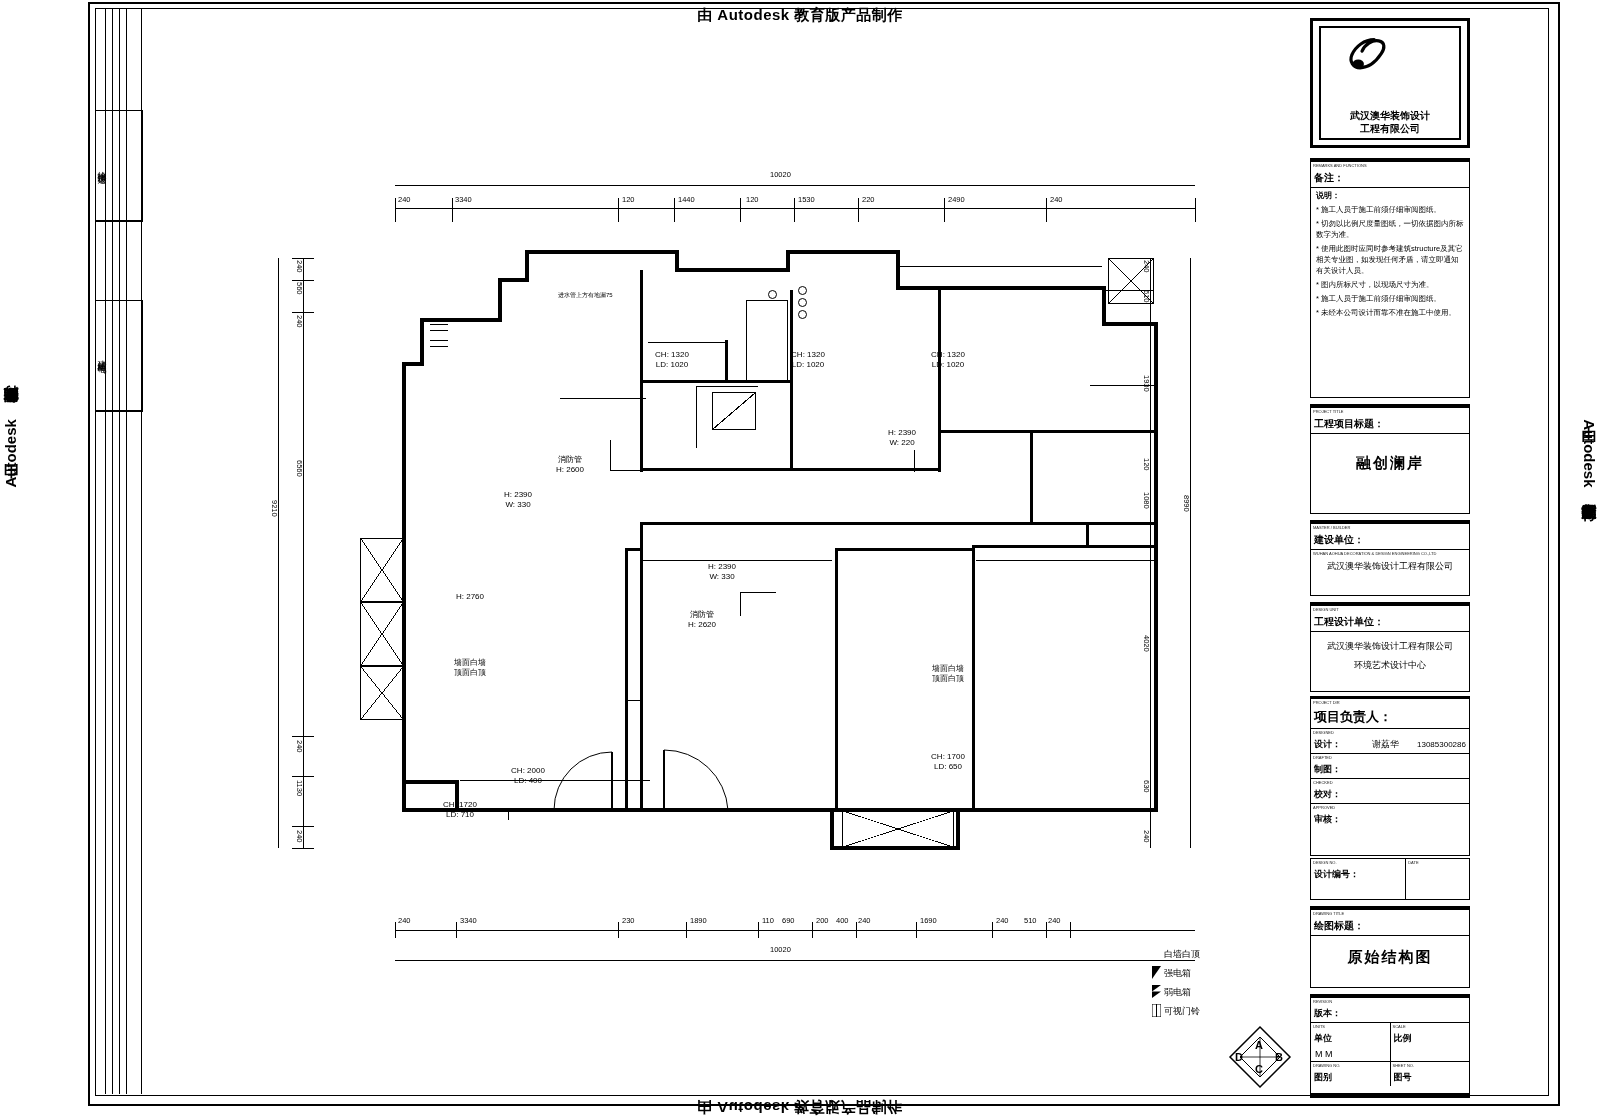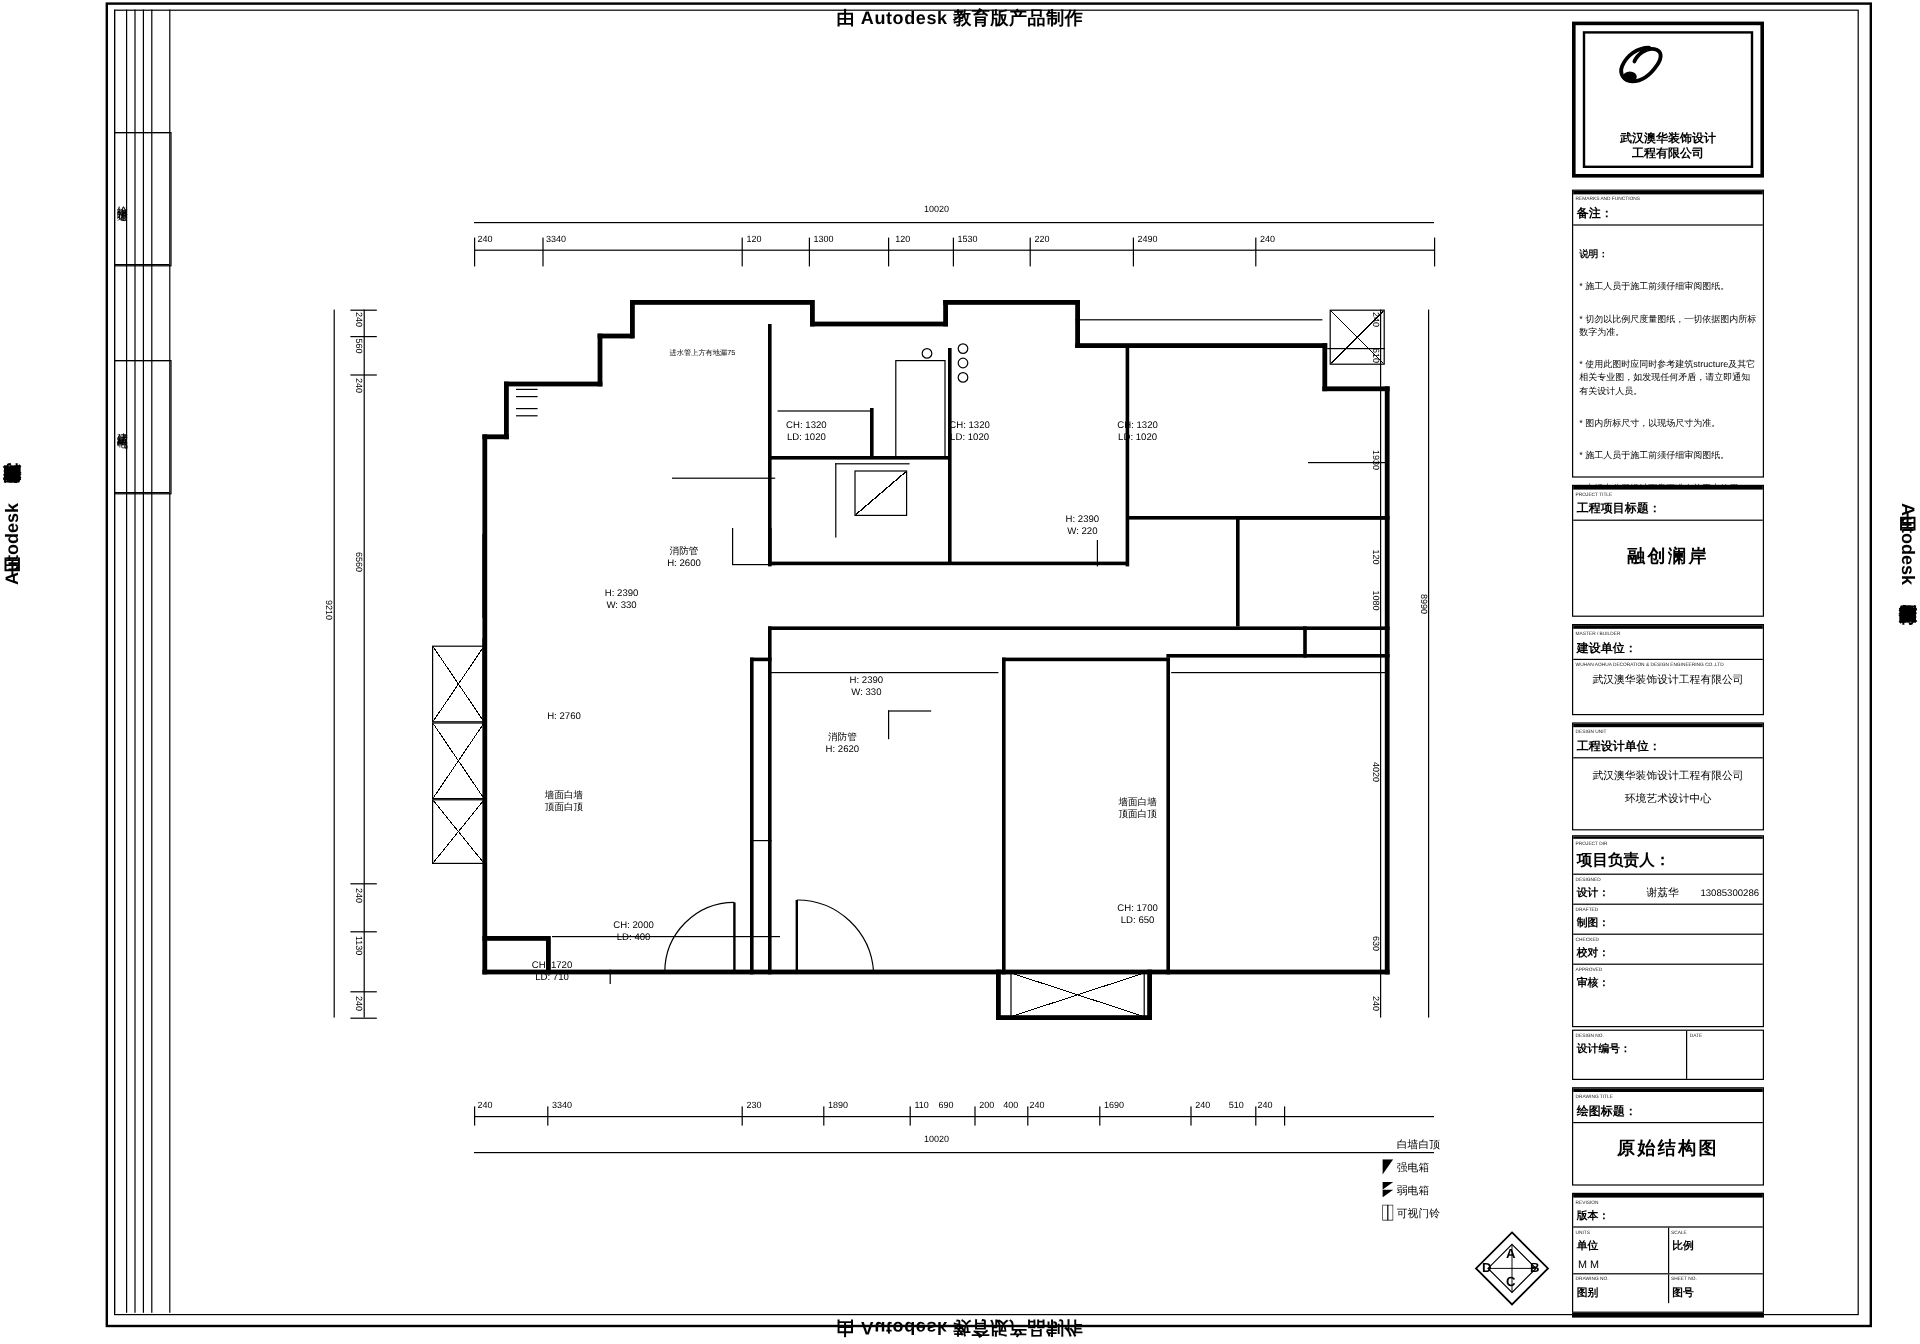--- a/index.html
+++ b/index.html
@@ -25,21 +25,21 @@
   
   .tb{position:absolute;left:1310px;width:160px;border:1px solid #000;background:#fff;box-sizing:border-box;}
   .tb-hdr{font-size:4px;line-height:5px;padding:1px 2px;color:#222;}
   .tb-t{font-size:10px;font-weight:bold;padding:2px 3px;}
   .tb-c{font-size:10px;text-align:center;padding:3px 2px;}
   .tb-big{font-size:15px;font-weight:bold;text-align:center;padding:6px 2px;letter-spacing:2px;}
   .rule{height:3px;background:#000;}
   .rule2{height:2px;background:#000;}
 
   .notes{font-size:7.5px;line-height:11px;padding:2px 5px;}
-  .notes div{margin-bottom:3px;margin-top:16px;}
+  .notes div{margin-bottom:3px;}
 
   
   .plan{left:270px;top:140px;width:960px;height:880px;}
   .wall{position:absolute;background:#000;}
   .thin{position:absolute;background:#000;}
   .txt{position:absolute;font-size:8px;line-height:10px;white-space:nowrap;}
   .txtc{position:absolute;font-size:8px;line-height:10px;text-align:center;}
   .dim{position:absolute;font-size:7.5px;white-space:nowrap;}
   .dimv{position:absolute;font-size:7.5px;writing-mode:vertical-rl;}
   .tick{position:absolute;background:#000;}
@@ -210,21 +210,21 @@
 <div class="abs" style="left:1310px;top:1094px;width:160px;height:4px;background:#000;"></div>
 
 <div class="abs plan">
 
   <div class="abs" style="left:125px;top:45px;width:800px;height:1px;background:#000;"></div>
   <div class="dim" style="left:500px;top:30px;">10020</div>
   <div class="abs" style="left:125px;top:68px;width:800px;height:1px;background:#000;"></div>
   <div class="dim" style="left:128px;top:55px;">240</div>
   <div class="dim" style="left:185px;top:55px;">3340</div>
   <div class="dim" style="left:352px;top:55px;">120</div>
-  <div class="dim" style="left:408px;top:55px;">1300</div>
+  <div class="dim" style="left:408px;top:55px;">1440</div>
   <div class="dim" style="left:476px;top:55px;">120</div>
   <div class="dim" style="left:528px;top:55px;">1530</div>
   <div class="dim" style="left:592px;top:55px;">220</div>
   <div class="dim" style="left:678px;top:55px;">2490</div>
   <div class="dim" style="left:780px;top:55px;">240</div>
   <div class="abs tick" style="left:125px;top:58px;width:1px;height:24px;"></div>
   <div class="abs tick" style="left:182px;top:58px;width:1px;height:24px;"></div>
   <div class="abs tick" style="left:348px;top:58px;width:1px;height:24px;"></div>
   <div class="abs tick" style="left:404px;top:58px;width:1px;height:24px;"></div>
   <div class="abs tick" style="left:470px;top:58px;width:1px;height:24px;"></div>

